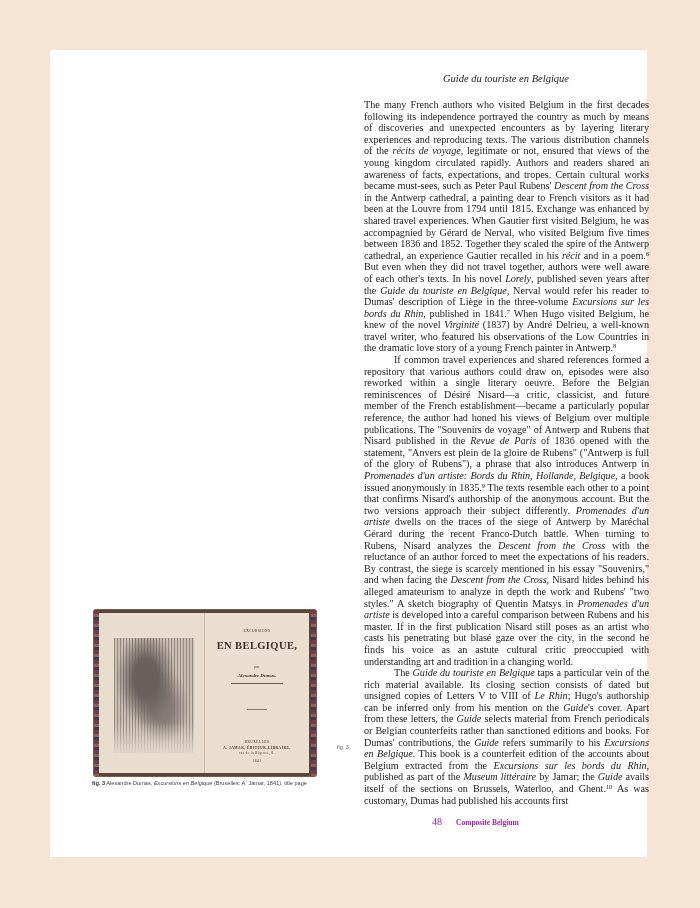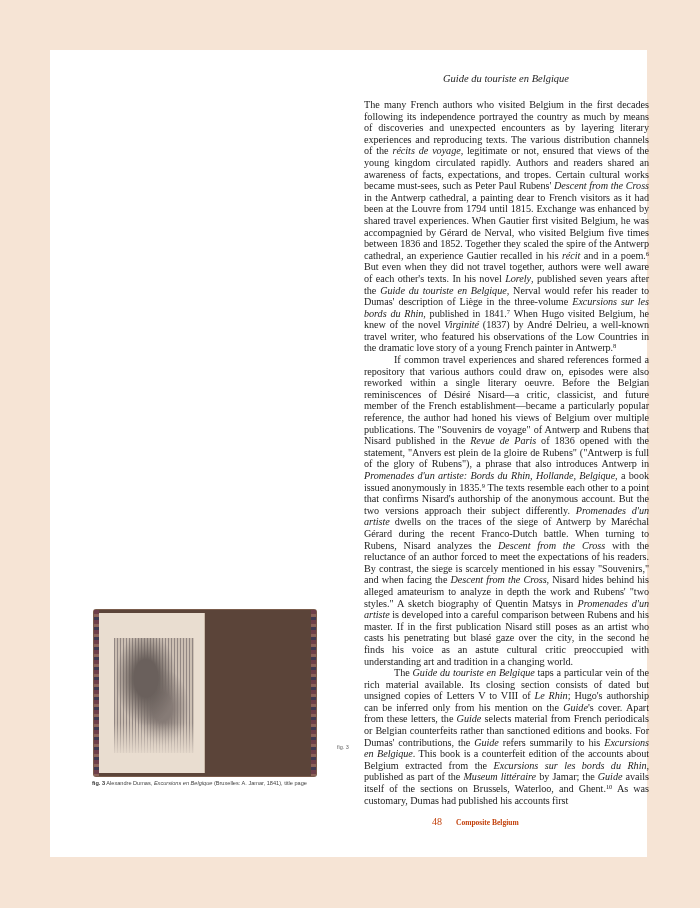--- a/index.html
+++ b/index.html
@@ -58,21 +58,21 @@
       font-size: 6.5px;
       line-height: 0;
       vertical-align: 3px;
     }
 
     .folio {
       position: absolute;
       left: 432px;
       top: 811px;
       font-family: "Liberation Serif", "DejaVu Serif", serif;
-      color: #c2410c;
+      color: #a21caf;
       white-space: nowrap;
     }
     .folio .page-num {
       font-size: 10px;
       margin-right: 10px;
     }
     .folio .running {
       font-size: 7.5px;
       font-weight: bold;
     }
@@ -192,17 +192,29 @@
 
 <div class="figure">
   <div class="fig-cover-edge" style="left:0;"></div>
   <div class="fig-cover-edge" style="right:0;"></div>
 
   <div class="fig-left-page">
     <div class="engraving"></div>
     <div class="engraving-fade"></div>
   </div>
 
+  <div class="fig-right-page">
+    <div class="tp-text tp-small" style="top:16px;">EXCURSIONS</div>
+    <div class="tp-text tp-title" style="top:27px;">EN BELGIQUE,</div>
+    <div class="tp-text tp-small" style="top:52px;">par</div>
+    <div class="tp-text tp-author" style="top:60px;">Alexandre Dumas.</div>
+    <div class="tp-rule" style="left:26px; width:52px; top:70px;"></div>
+    <div class="tp-rule" style="left:42px; width:20px; top:96px; background:#8a7a70;"></div>
+    <div class="tp-text tp-small" style="top:127px;">BRUXELLES</div>
+    <div class="tp-text tp-small" style="top:133px; font-weight:bold;">A. JAMAR, ÉDITEUR-LIBRAIRE,</div>
+    <div class="tp-text tp-small" style="top:138px; font-size:3px;">rue de la Régence, 8.</div>
+    <div class="tp-text tp-small" style="top:146px;">1841</div>
+  </div>
 </div>
 
 <div class="fig-marker">fig. 3</div>
 
 <div class="fig-caption"><span class="fig-label">fig. 3</span><span> Alexandre Dumas, </span><em>Excursions en Belgique</em><span> (Bruxelles: A. Jamar, 1841), title page</span></div>
 
 </body></html>

